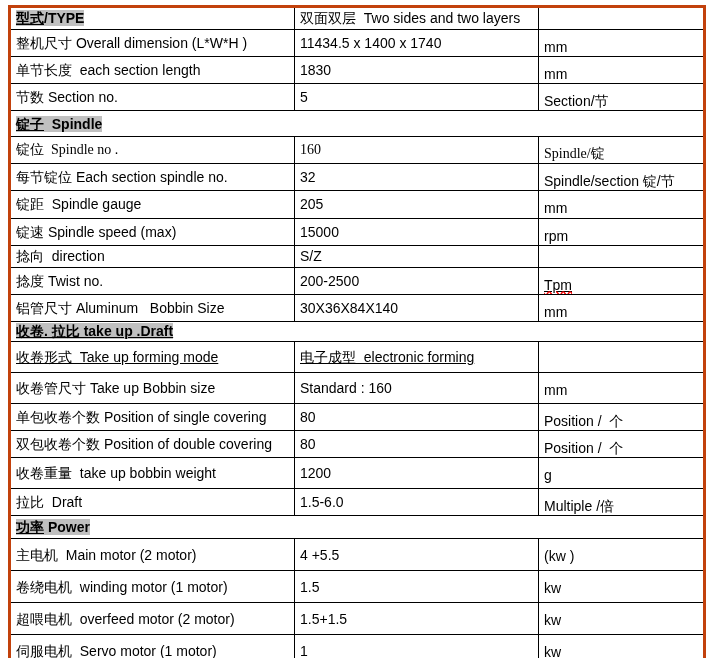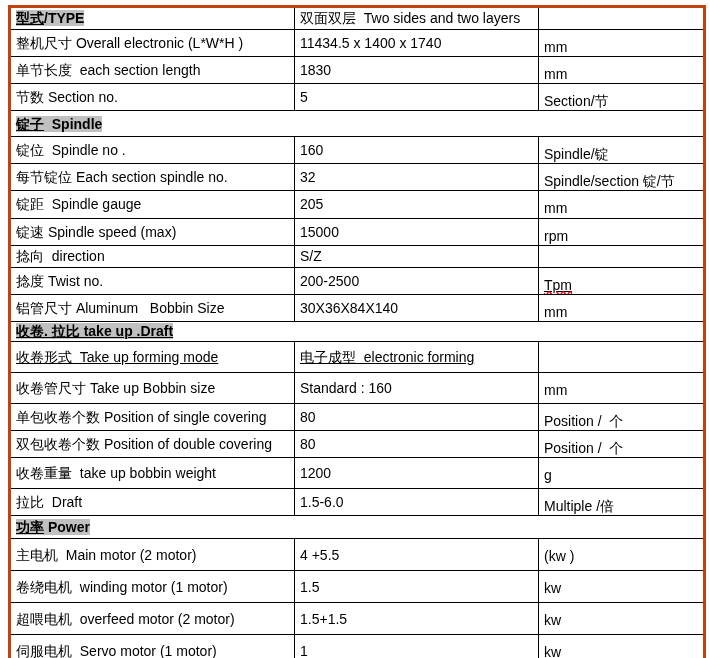--- a/index.html
+++ b/index.html
@@ -57,38 +57,38 @@
         <col class="c2">
         <col class="c3">
     </colgroup>
     <tbody>
         <tr style="height: 23px;">
           <td><span class="hl"><span class="u">型式</span><span>/TYPE</span></span></td>
           <td>双面双层  Two sides and two layers</td>
           <td class="unit-cell"></td>
         </tr>
         <tr style="height: 22px;">
-          <td>整机尺寸 Overall electronic (L*W*H )</td>
+          <td>整机尺寸 Overall dimension (L*W*H )</td>
           <td>11434.5 x 1400 x 1740</td>
           <td class="unit-cell">mm</td>
         </tr>
         <tr style="height: 23px;">
           <td>单节长度  each section length</td>
           <td>1830</td>
           <td class="unit-cell">mm</td>
         </tr>
         <tr style="height: 22px;">
           <td>节数 Section no.</td>
           <td>5</td>
           <td class="unit-cell">Section/节</td>
         </tr>
         <tr style="height: 26px;">
           <td colspan="3" class="section-cell"><span class="hl"><span class="u">锭子</span><span>  Spindle</span></span></td>
         </tr>
-        <tr style="height: 20px;">
+        <tr style="height: 20px; font-family: Liberation Serif, serif;">
           <td>锭位  Spindle no .</td>
           <td>160</td>
           <td class="unit-cell">Spindle/锭</td>
         </tr>
         <tr style="height: 22px;">
           <td>每节锭位 Each section spindle no.</td>
           <td>32</td>
           <td class="unit-cell">Spindle/section 锭/节</td>
         </tr>
         <tr style="height: 22px;">

